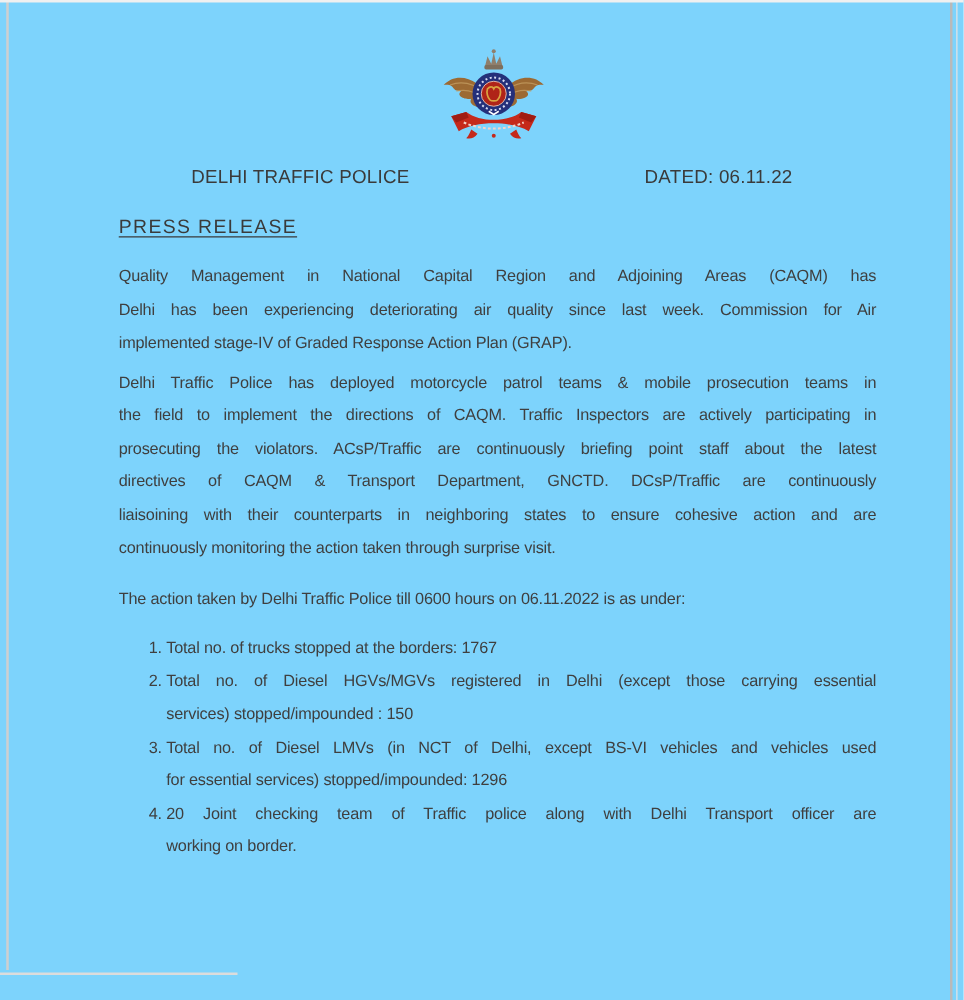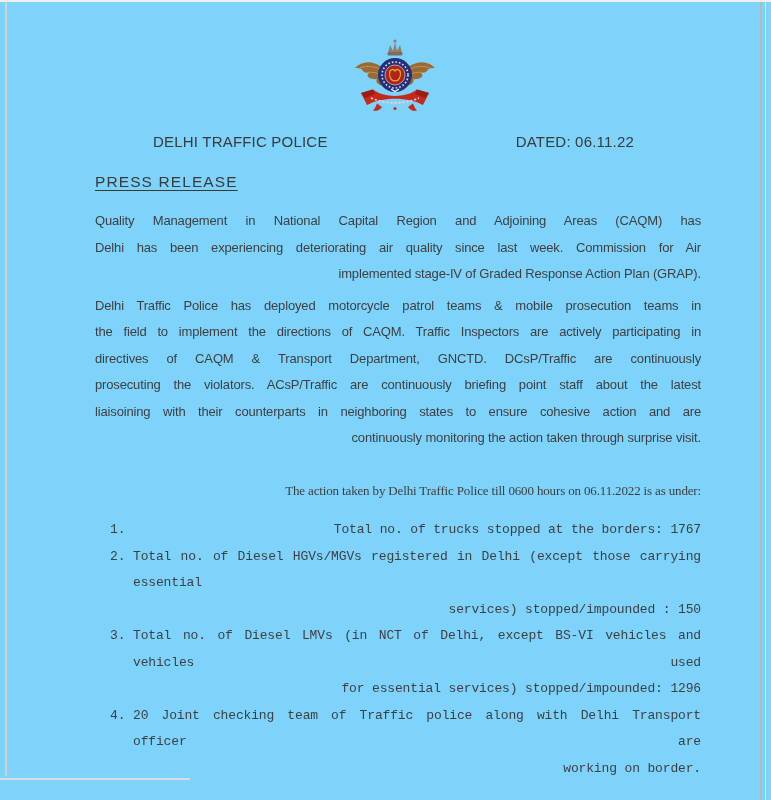--- a/index.html
+++ b/index.html
@@ -25,26 +25,26 @@
     font-size:15px; line-height:19px; color:#3a3a3a; letter-spacing:0.2px;
   }
   .title-row { margin-top:21px; text-align:left; line-height:19px; }
   .title-row span {
     font-size:15.5px; letter-spacing:1.1px; color:#3a3a3a;
     text-decoration:underline; text-underline-offset:3px;
   }
 
   .bodytext { font-size:13px; letter-spacing:-0.15px; line-height:26.5px; color:#3f3f3f; }
   .para { margin:0; }
-  .p1 { margin-top:17px; } .p2 { margin-top:5px; } .p3 { margin-top:26px;font-family:Liberation Serif, serif; }
+  .p1 { margin-top:17px; } .p2 { margin-top:5px; } .p3 { margin-top:14px; }
   .jline { text-align:justify; text-align-last:justify; }
-  .jlast { text-align:right; }
+  .jlast { text-align:left; }
 
   ol.action-list { margin:13px 0 0 0; padding-left:38px; }
-  ol.action-list li { line-height:26.5px;font-family:Liberation Mono, monospace; }
+  ol.action-list li { line-height:26.5px; }
 </style>
 </head>
 <body>
 
 <div class="page">
   <div class="edge edge-left"></div>
   <div class="edge edge-right"></div>
   <div class="edge edge-right2"></div>
   <div class="edge edge-top"></div>
   <div class="edge edge-bottom"></div>
@@ -98,22 +98,22 @@
 
     <div class="para p1 bodytext">
       <div class="jline">Quality Management in National Capital Region and Adjoining Areas (CAQM) has</div>
       <div class="jline">Delhi has been experiencing deteriorating air quality since last week. Commission for Air</div>
       <div class="jlast">implemented stage-IV of Graded Response Action Plan (GRAP).</div>
     </div>
 
     <div class="para p2 bodytext">
       <div class="jline">Delhi Traffic Police has deployed motorcycle patrol teams &amp; mobile prosecution teams in</div>
       <div class="jline">the field to implement the directions of CAQM. Traffic Inspectors are actively participating in</div>
+      <div class="jline">prosecuting the violators. ACsP/Traffic are continuously briefing point staff about the latest</div>
       <div class="jline">directives of CAQM &amp; Transport Department, GNCTD. DCsP/Traffic are continuously</div>
-      <div class="jline">prosecuting the violators. ACsP/Traffic are continuously briefing point staff about the latest</div>
       <div class="jline">liaisoining with their counterparts in neighboring states to ensure cohesive action and are</div>
       <div class="jlast">continuously monitoring the action taken through surprise visit.</div>
     </div>
 
     <div class="para p3 bodytext">
       <div class="jlast">The action taken by Delhi Traffic Police till 0600 hours on 06.11.2022 is as under:</div>
     </div>
 
     <ol class="action-list bodytext">
       <li>

